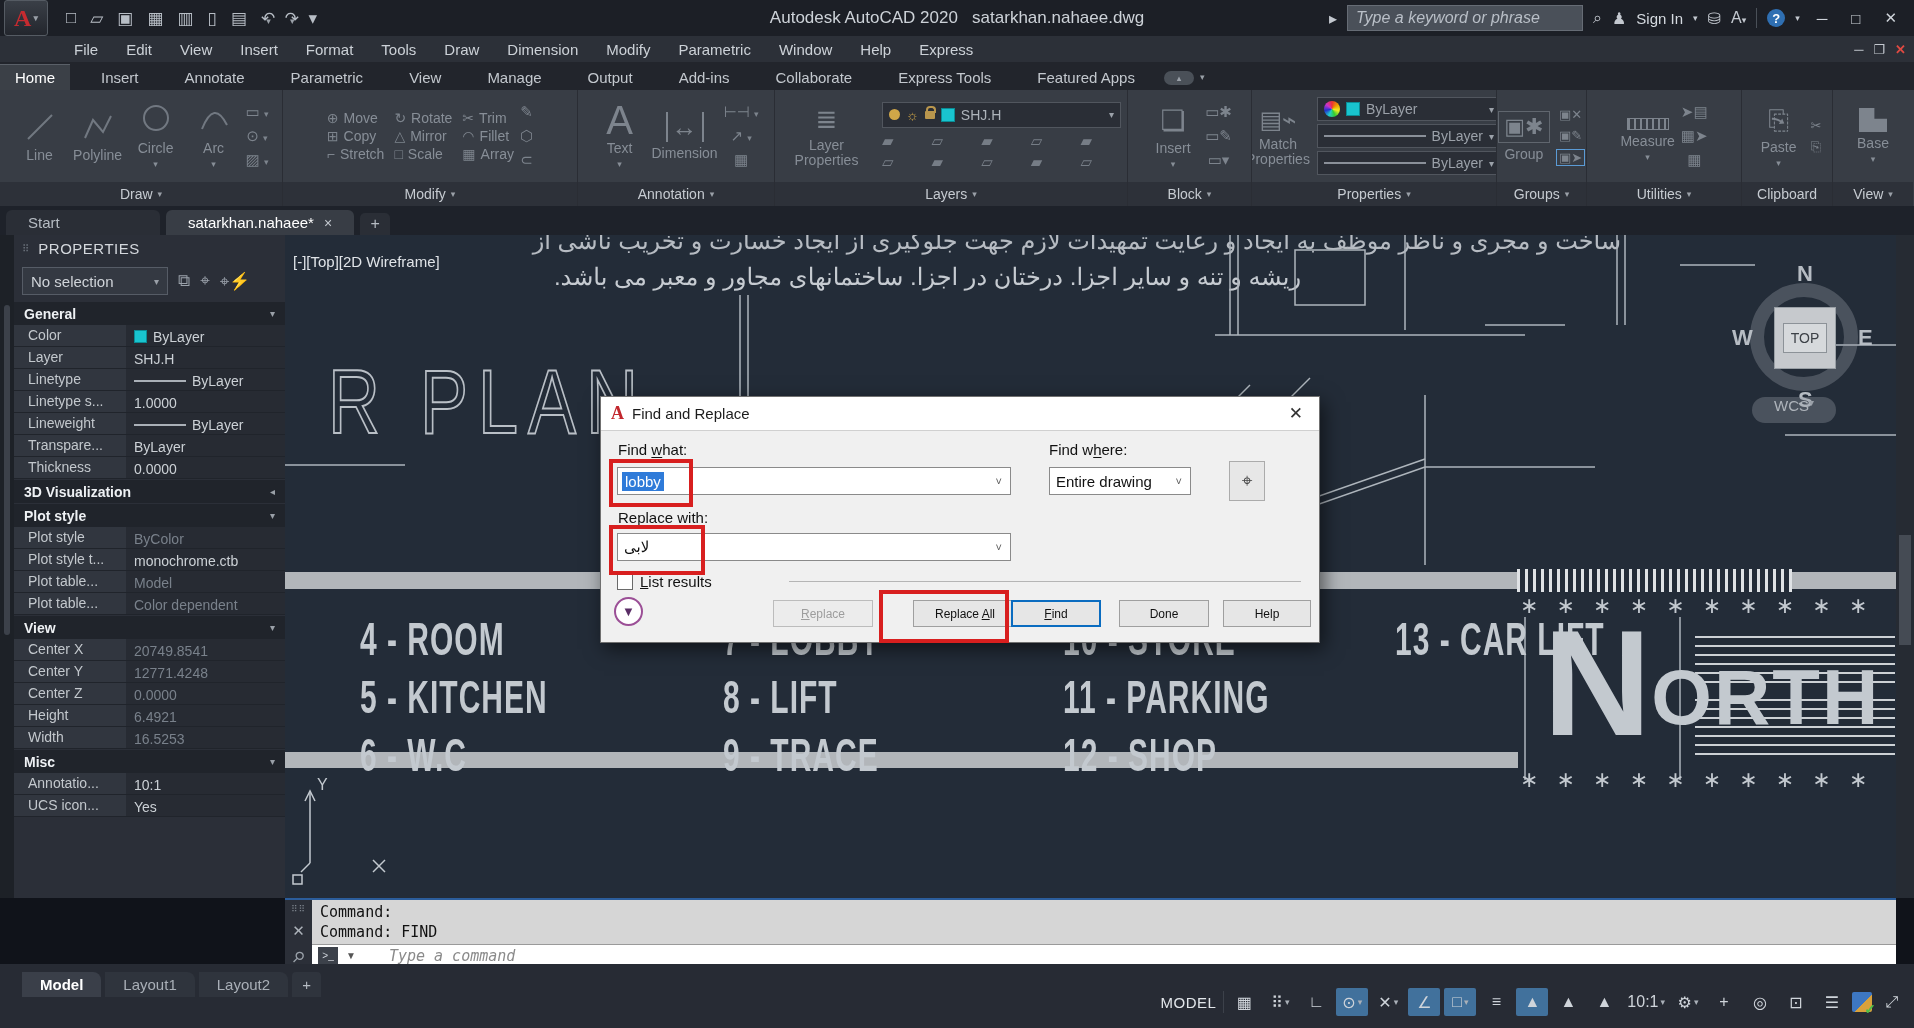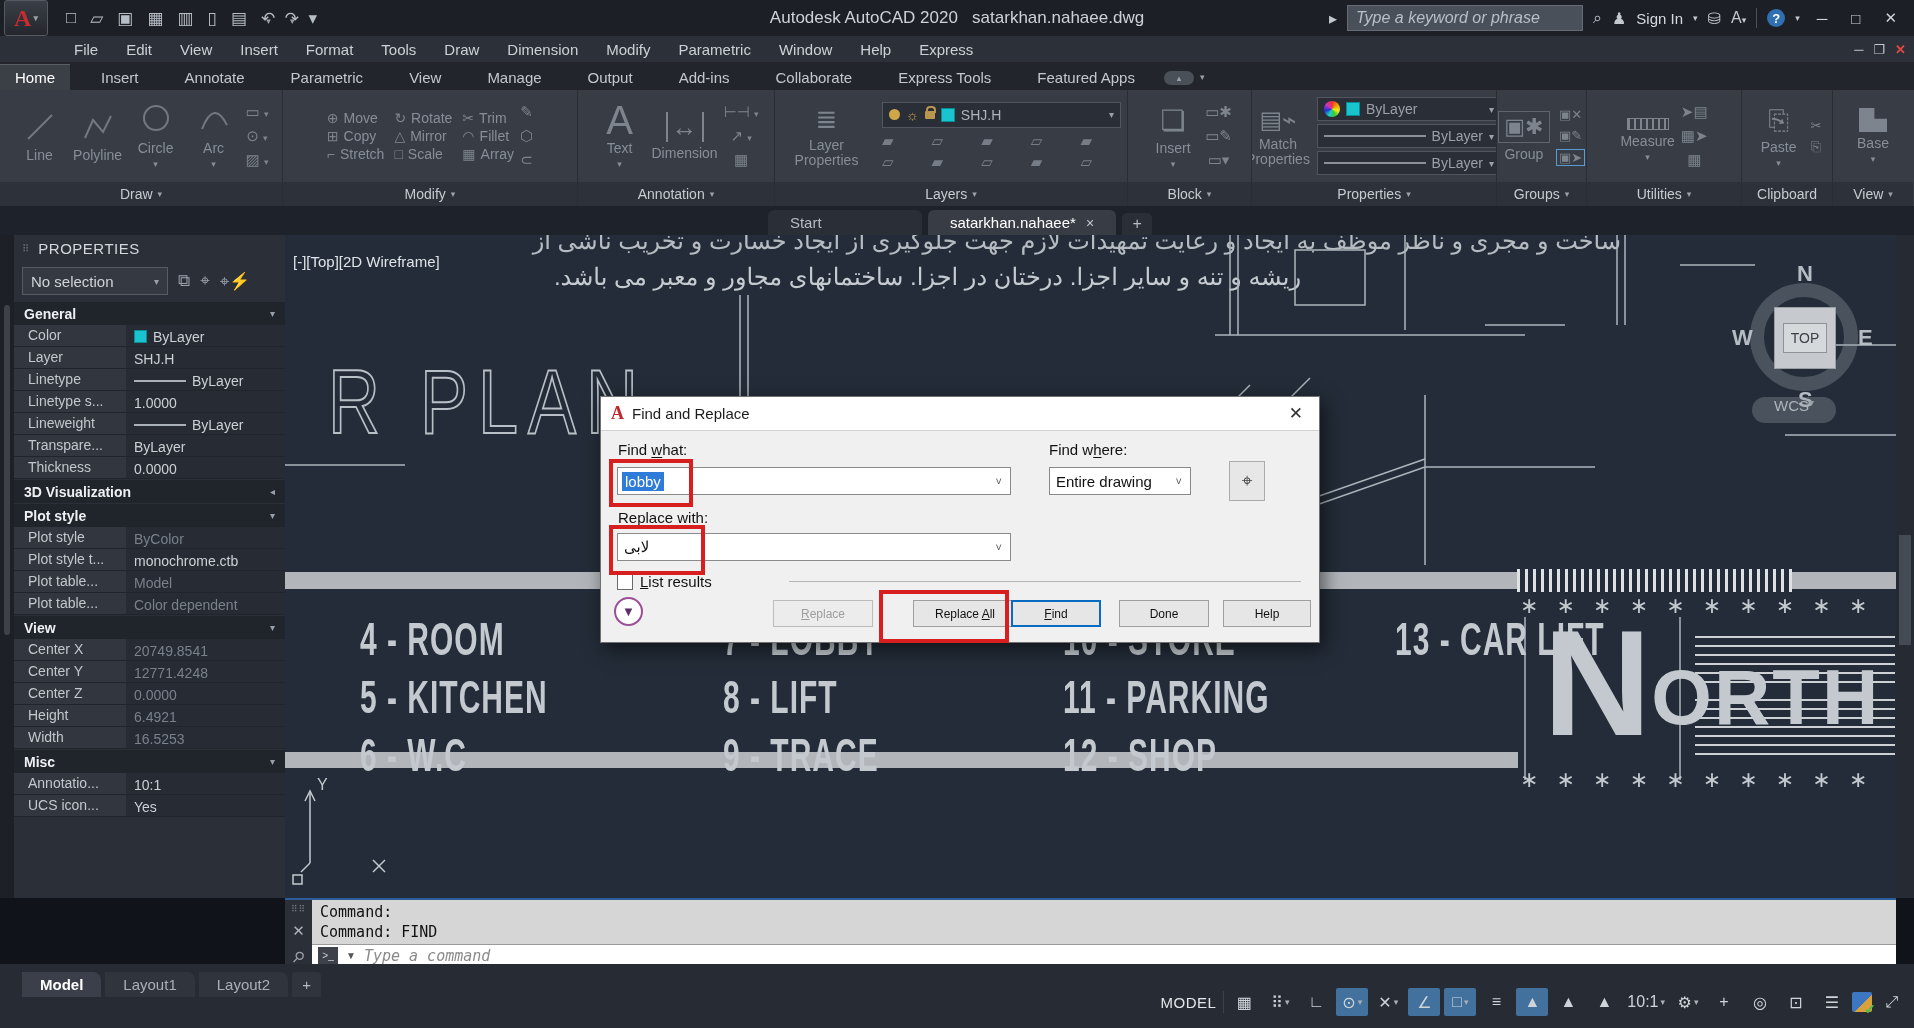--- a/index.html
+++ b/index.html
@@ -66,21 +66,21 @@
   .swatch{width:12px;height:12px;background:#19c4cf;border:1px solid #0b8d96;display:inline-block;}
   .layrows{display:grid;grid-template-columns:repeat(5,1fr);gap:3px 9px;margin-top:4px;color:#767d86;font-size:15px;}
   .prop-dd{width:170px;height:22px;background:#2a2e36;border:1px solid #51565e;display:flex;align-items:center;
      gap:6px;padding:0 6px;color:#9ba1a9;font-size:14px;}
   .prop-dd .dash{flex:1;border-top:2px solid #8a9099;}
   .colorwheel{width:22px;height:22px;border-radius:50%;
      background:conic-gradient(#e33,#e90,#ee2,#3c3,#2cc,#23c,#c3c,#e33);}
   .dim{color:#79818b;}
 
   
-  #filetabs{left:0;top:206px;width:1914px;height:29px;background:#1e222a;display:flex;align-items:flex-end;justify-content:center;}
+  #filetabs{left:0;top:206px;width:1914px;height:29px;background:#1e222a;display:flex;align-items:flex-end;}
   .ftab{height:25px;padding:0 22px;display:flex;align-items:center;gap:10px;background:#2a2e36;color:#b6bcc3;
      font-size:15px;border-radius:6px 6px 0 0;margin-left:6px;}
   .ftab.active{background:#383d45;color:#fff;}
   .ftab .x{color:#c3c8cf;font-size:14px;}
   .plus{width:30px;height:22px;background:#2a2e36;border-radius:5px 5px 0 0;color:#b6bcc3;display:flex;
      align-items:center;justify-content:center;margin-left:6px;font-size:16px;}
 
   
   #leftrail{left:0;top:235px;width:14px;height:663px;background:#1d2127;}
   #leftrail .thumb{position:absolute;left:4px;top:70px;width:6px;height:330px;background:#3c414a;border-radius:3px;}
@@ -160,21 +160,21 @@
   #cmd{left:285px;top:898px;width:1611px;height:66px;border-top:2px solid #2b5d9b;background:#262a33;display:flex;}
   .cmd-rail{width:27px;background:#2b2f38;display:flex;flex-direction:column;align-items:center;gap:8px;
      padding-top:4px;color:#aeb4bb;}
   .cmd-rail .dots{font-size:9px;letter-spacing:1px;color:#7b828b;}
   .cmd-main{flex:1;display:flex;flex-direction:column;}
   .cmd-hist{flex:1;background:#d6d6d6;color:#111;font-family:"DejaVu Sans Mono",monospace;font-size:15px;
      padding:2px 8px;line-height:20px;}
   .cmd-input{height:25px;background:#fff;border-top:1px solid #9a9a9a;display:flex;align-items:center;gap:8px;padding:0 6px;}
   .cmd-chip{width:20px;height:17px;background:#3c414a;color:#cfd4da;font-size:10px;display:flex;align-items:center;
      justify-content:center;}
-  .cmd-ph{color:#8a8a8a;font-style:italic;font-family:"DejaVu Sans Mono",monospace;font-size:15px;}
+  .cmd-ph{color:#8a8a8a;font-style:italic;font-family:"DejaVu Sans Mono",monospace;font-size:15px;margin-left:25px;}
   .cmd-input .arr{color:#555;font-size:10px;}
 
   
   #bottom{left:0;top:964px;width:1914px;height:64px;background:#272b34;}
   .ltabs{position:absolute;left:22px;top:8px;display:flex;align-items:flex-end;}
   .ltab{padding:4px 18px;color:#a9afb7;font-size:15px;background:#2f343d;border-radius:0 8px 0 0;margin-right:4px;}
   .ltab.active{background:#3a3f49;color:#fff;font-weight:bold;border-radius:0 8px 0 0;}
   .ltab-plus{color:#b6bcc3;padding:4px 10px;background:#2f343d;border-radius:4px 4px 0 0;font-size:15px;}
   #statusbar{position:absolute;right:6px;top:24px;display:flex;align-items:center;gap:4px;}
   .sbi{min-width:26px;height:28px;display:flex;align-items:center;justify-content:center;color:#cfd4da;

